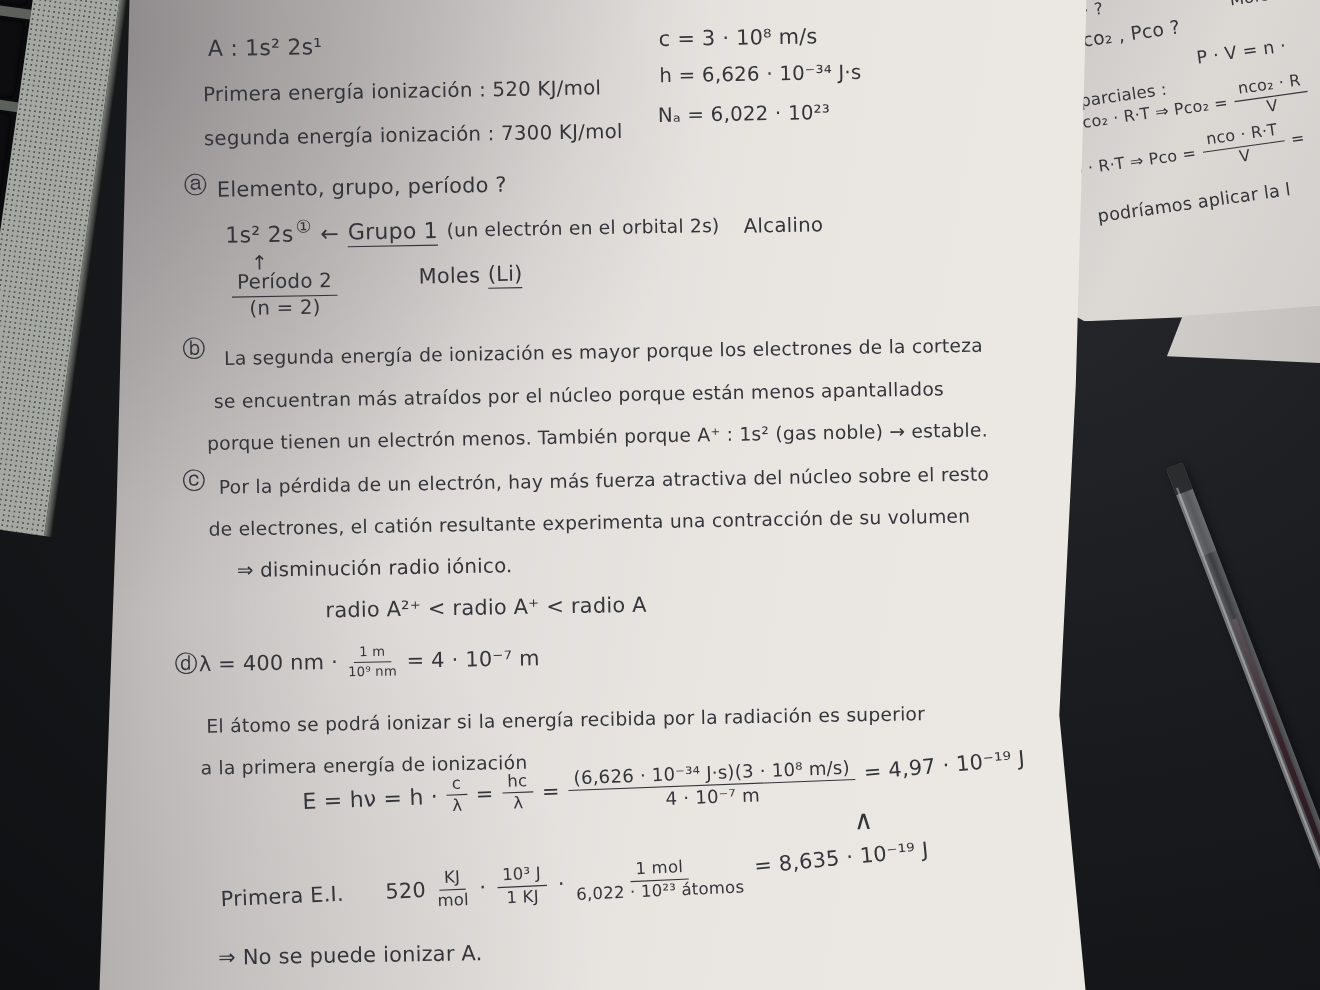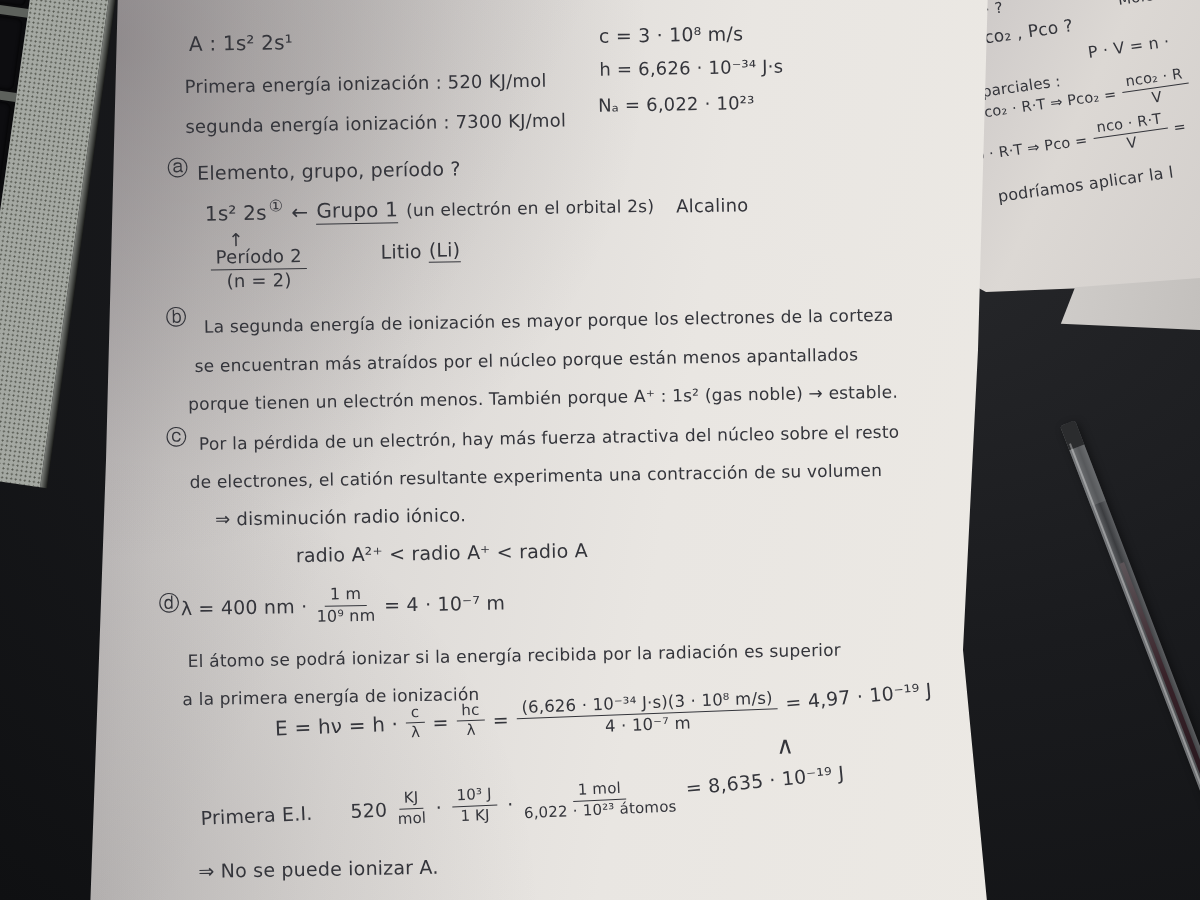--- a/index.html
+++ b/index.html
@@ -132,39 +132,39 @@
       <span class="u" style="font-size:20px;">Grupo 1</span>
       <span style="font-size:17px;">(un electrón en el orbital 2s)</span>
       <span style="font-size:18px;margin-left:14px;">Alcalino</span>
     </div>
     <div class="t" style="left:146px;top:240px;font-size:18px;">↑</div>
     <div class="frac t" style="left:128px;top:258px;font-size:18px;">
       <span class="num">Período 2</span>
       <span class="den">(n = 2)</span>
     </div>
     <div class="row" style="left:298px;top:252px;font-size:19px;gap:7px;">
-      <span>Litio</span>
+      <span>Moles</span>
       <span class="u">(Li)</span>
     </div>
 
     <div class="t circ" style="left:82px;top:315px;">ⓑ</div>
     <div class="t" style="left:120px;top:327px;font-size:17px;">La segunda energía de ionización es mayor porque los electrones de la corteza</div>
     <div class="t" style="left:110px;top:366px;font-size:17px;">se encuentran más atraídos por el núcleo porque están menos apantallados</div>
     <div class="t" style="left:103px;top:404px;font-size:17px;">porque tienen un electrón menos. También porque A⁺ : 1s² (gas noble) → estable.</div>
 
     <div class="t circ" style="left:80px;top:435px;">ⓒ</div>
     <div class="t" style="left:113px;top:444px;font-size:17px;">Por la pérdida de un electrón, hay más fuerza atractiva del núcleo sobre el resto</div>
     <div class="t" style="left:103px;top:482px;font-size:17px;">de electrones, el catión resultante experimenta una contracción de su volumen</div>
     <div class="t" style="left:128px;top:519px;font-size:18px;">⇒ disminución radio iónico.</div>
     <div class="t" style="left:208px;top:556px;font-size:19px;">radio A²⁺ &lt; radio A⁺ &lt; radio A</div>
 
     <div class="t circ" style="left:70px;top:601px;">ⓓ</div>
     <div class="row" style="left:92px;top:598px;font-size:19px;gap:9px;">
       <span>λ = 400 nm ·</span>
-      <span class="frac" style="font-size:16px;">
+      <span class="frac" style="font-size:12px;">
         <span class="num">1 m</span>
         <span class="den">10⁹ nm</span>
       </span>
       <span>= 4 · 10⁻⁷ m</span>
     </div>
     <div class="t" style="left:98px;top:661px;font-size:17px;">El átomo se podrá ionizar si la energía recibida por la radiación es superior</div>
     <div class="t" style="left:92px;top:699px;font-size:17px;">a la primera energía de ionización</div>
 
     <div class="row" style="left:184px;top:712px;font-size:19px;gap:8px;transform:rotate(-1.2deg);">
       <span style="font-size:20px;">E = hν = h ·</span>

